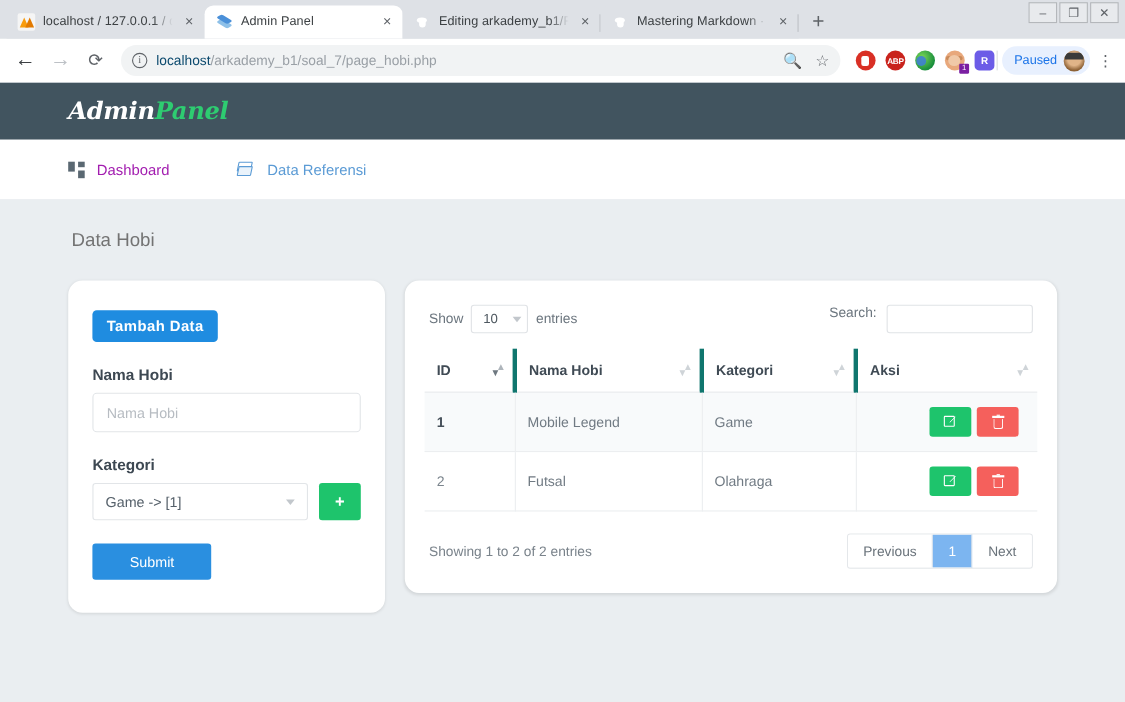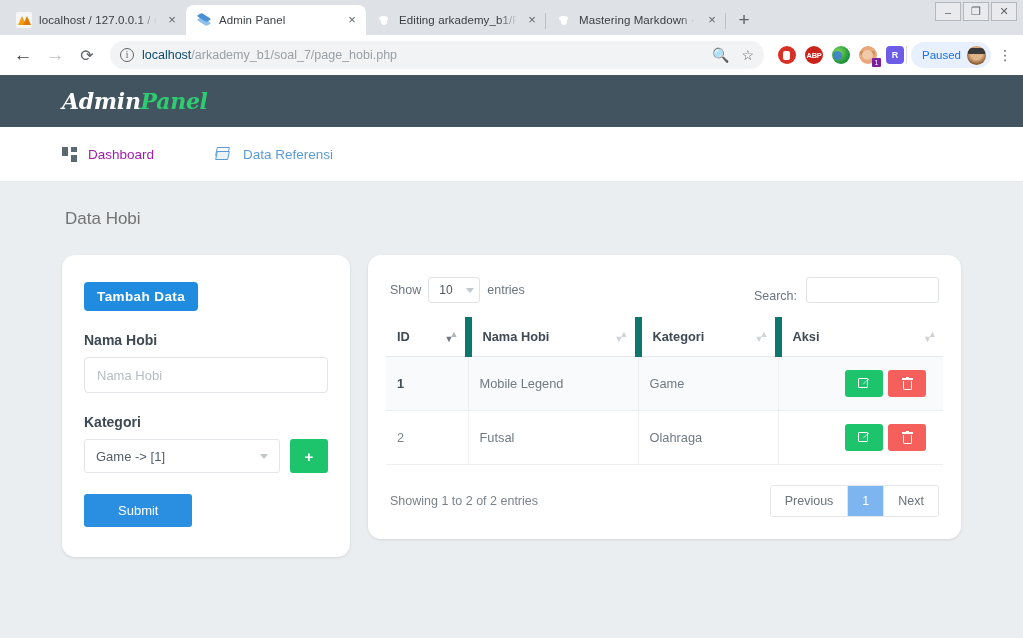--- a/index.html
+++ b/index.html
@@ -212,27 +212,27 @@
   }
 
   
   .dt-top { display: flex; align-items: center; justify-content: space-between; margin: 4px 4px 14px 4px; }
   .dt-len { display: flex; align-items: center; gap: 7px; font-size: 12.5px; color: #6b757e; }
   .dt-sel {
     height: 26px; min-width: 52px; border: 1px solid #e0e3e6; border-radius: 3px;
     display: flex; align-items: center; justify-content: space-between; padding: 0 5px 0 10px;
     font-size: 12px; color: #4d575f; gap: 8px;
   }
-  .dt-filter { display: flex; align-items: flex-end; gap: 9px; font-size: 12.5px; color: #6b757e; }
+  .dt-filter { display: flex; align-items: flex-start; gap: 9px; font-size: 12.5px; color: #6b757e; }
   .dt-search { width: 133px; height: 26px; border: 1px solid #e0e3e6; border-radius: 3px; background: #fff; }
 
   table.dt { width: 100%; border-collapse: collapse; }
   table.dt th {
     text-align: left; font-size: 12.8px; color: #3f4a54; font-weight: bold;
-    padding: 12px 11px; border-bottom: 1.5px solid #e6e9ec; border-right: 7px solid #0f766e;
+    padding: 12px 11px; border-bottom: 1.5px solid #e6e9ec; border-right: 4px solid #0f766e;
     position: relative; white-space: nowrap;
   }
   table.dt th:last-child { border-right: none; }
   table.dt td {
     font-size: 12.8px; color: #707a83; padding: 13px 11px;
     border-bottom: 1px solid #eceef0; border-right: 1px solid #eceef0; vertical-align: middle;
   }
   table.dt td:last-child { border-right: none; }
   table.dt tr.odd td { background: #f8fafb; }
   table.dt td.idcell { color: #46505a; font-weight: bold; }

